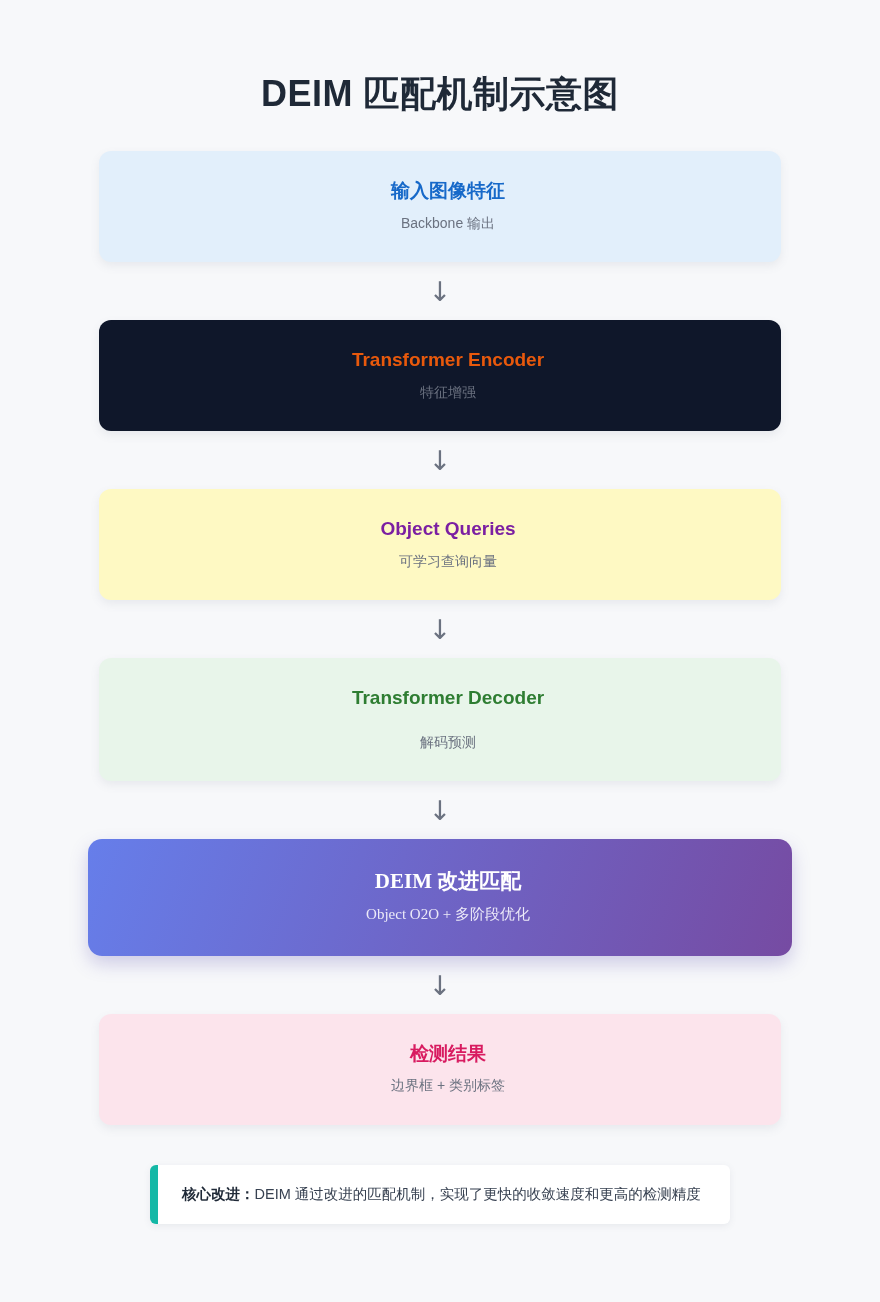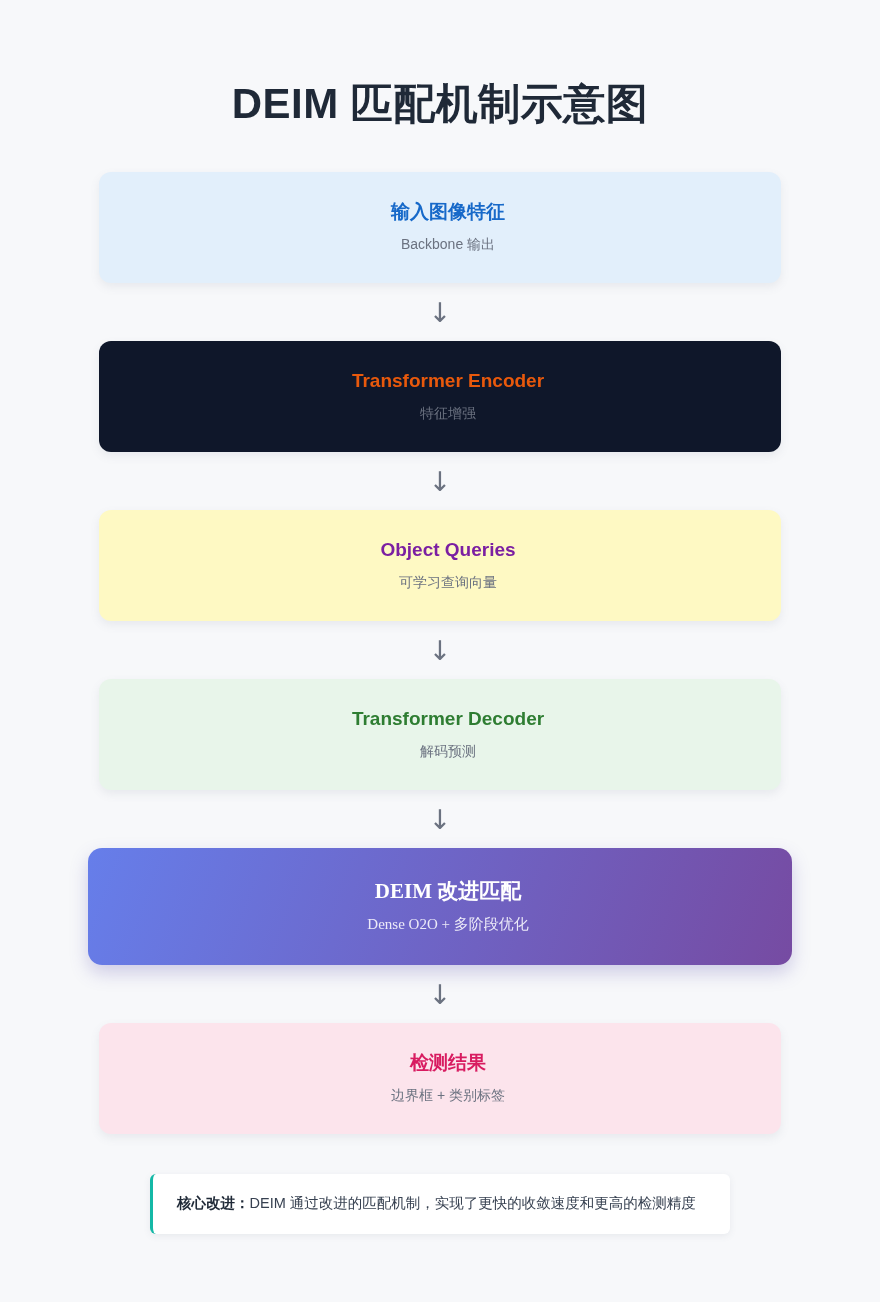--- a/index.html
+++ b/index.html
@@ -17,45 +17,45 @@
     width: 880px;
     height: 1302px;
     box-sizing: border-box;
     padding: 0 99px;
     display: flex;
     flex-direction: column;
     align-items: stretch;
   }
   .page-title {
     text-align: center;
-    font-size: 42px;
+    font-size: 36px;
     font-weight: bold;
     color: #1f2937;
     letter-spacing: 0.5px;
-    margin: 7px;
+    margin: 0;
     padding-top: 72px;
     padding-bottom: 0;
     line-height: 1.2;
   }
   .flow {
     margin-top: 36px;
     display: flex;
     flex-direction: column;
     align-items: stretch;
   }
   .node {
     box-sizing: border-box;
     border-radius: 12px;
     padding: 28px 4px 30px 20px;
     text-align: center;
     box-shadow: 0 4px 10px rgba(100, 110, 130, 0.10);
     min-height: 105px;
     display: flex;
     flex-direction: column;
-    justify-content: flex-end;
+    justify-content: center;
   }
   .node .node-title {
     font-size: 19px;
     font-weight: bold;
     line-height: 1.3;
     margin-bottom: 10px;
   }
   .node .node-sub {
     font-size: 14px;
     color: #6b7280;
@@ -64,21 +64,21 @@
   
   .node-input      { background: #e2effb; }
   .node-input .node-title { color: #1769c9; }
 
   .node-encoder    { background: #0f172a; }
   .node-encoder .node-title { color: #e8590c; }
 
   .node-queries    { background: #fef9c3; }
   .node-queries .node-title { color: #7b1fa2; }
 
-  .node-decoder    { background: #e8f5ea; }
+  .node-decoder    { background: #e8f5ea; gap: 12px; }
   .node-decoder .node-title { color: #2e7d32; }
 
   .node-highlight {
     background: linear-gradient(110deg, #667eea 0%, #764ba2 100%);
     margin-left: -11px;
     margin-right: -11px;
     border-radius: 14px;
     box-shadow: 0 8px 18px rgba(102, 90, 180, 0.28);
     min-height: 117px;
     font-family: Liberation Serif, serif;
@@ -93,21 +93,21 @@
     text-align: center;
     color: #6b7280;
     font-size: 27px;
     line-height: 1;
     padding: 16px 0 15px 0;
     font-family: "DejaVu Sans", sans-serif;
   }
   .footer-note {
     margin: 40px 51px 0 51px;
     background: #ffffff;
-    border-left: 3px solid #14b8a6;
+    border-left: 8px solid #14b8a6;
     border-radius: 6px;
     box-shadow: 0 2px 7px rgba(100, 110, 130, 0.10);
     padding: 19px 22px 19px 24px;
     font-size: 14.5px;
     color: #374151;
     line-height: 1.5;
   }
   .footer-note .note-label {
     font-weight: bold;
     color: #1f2937;
@@ -145,21 +145,21 @@
 
     <div class="node node-decoder">
       <div class="node-title">Transformer Decoder</div>
       <div class="node-sub">解码预测</div>
     </div>
 
     <div class="arrow">↓</div>
 
     <div class="node node-highlight">
       <div class="node-title">DEIM 改进匹配</div>
-      <div class="node-sub">Dense O2O + 多阶段优化</div>
+      <div class="node-sub">Object O2O + 多阶段优化</div>
     </div>
 
     <div class="arrow">↓</div>
 
     <div class="node node-result">
       <div class="node-title">检测结果</div>
       <div class="node-sub">边界框 + 类别标签</div>
     </div>
 
   </div>

